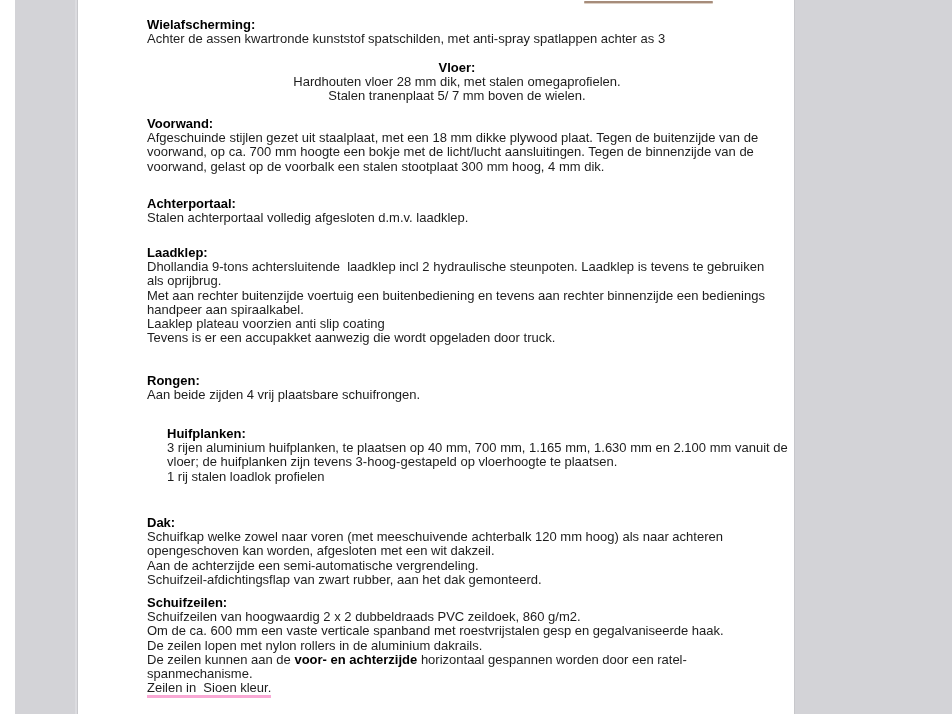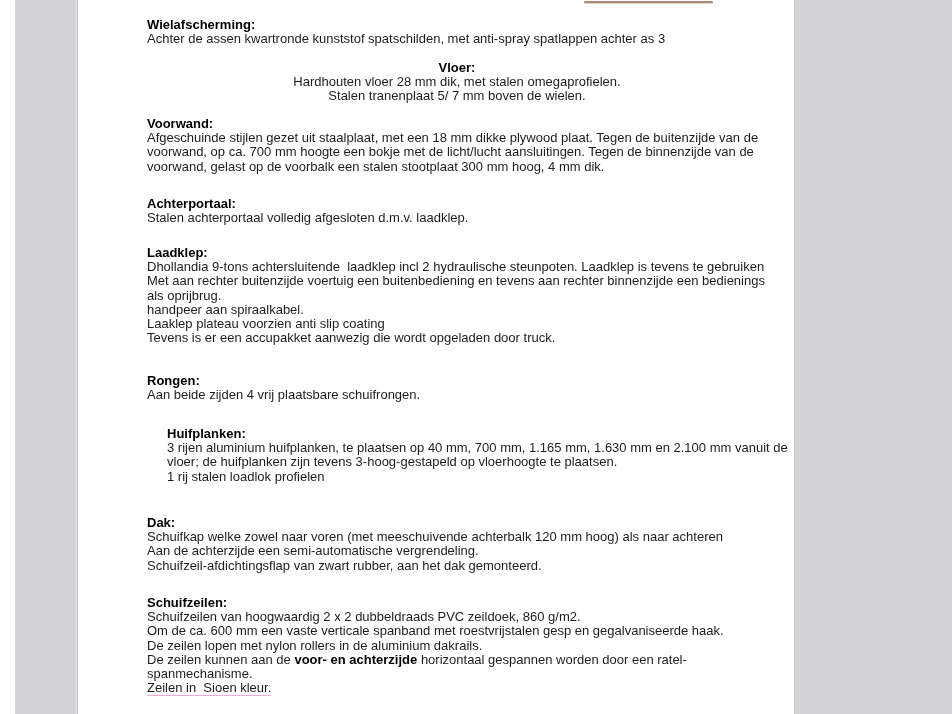--- a/index.html
+++ b/index.html
@@ -33,21 +33,21 @@
     width: 620px;
     color: #1d1d1d;
     font-size: 13px;
     line-height: 14.2px;
   }
   .heading { font-weight: bold; color: #000000; white-space: pre; }
   .line { white-space: pre; }
   .bold-inline { font-weight: bold; color: #000000; text-align: right; }
   .underline-line {
     display: inline-block;
-    border-bottom: 1px solid #f9a8d4;
+    border-bottom: 3px solid #f9a8d4;
     white-space: pre;
   }
   .s1 { top: 18px; }
   .s2 { top: 61px; text-align: center; }
   .s3 { top: 117px; }
   .s4 { top: 197px; }
   .s5 { top: 246px; }
   .s6 { top: 374px; }
   .s7 { top: 427px; margin-left: 20px; }
   .s8 { top: 516px; }
@@ -81,42 +81,43 @@
 </div>
 
 <div class="section s4">
   <div class="heading">Achterportaal:</div>
   <div class="line">Stalen achterportaal volledig afgesloten d.m.v. laadklep.</div>
 </div>
 
 <div class="section s5">
   <div class="heading">Laadklep:</div>
   <div class="line">Dhollandia 9-tons achtersluitende  laadklep incl 2 hydraulische steunpoten. Laadklep is tevens te gebruiken</div>
+  <div class="line">als oprijbrug.</div>
   <div class="line">Met aan rechter buitenzijde voertuig een buitenbediening en tevens aan rechter binnenzijde een bedienings</div>
-  <div class="line">als oprijbrug.</div>
   <div class="line">handpeer aan spiraalkabel.</div>
   <div class="line">Laaklep plateau voorzien anti slip coating</div>
   <div class="line">Tevens is er een accupakket aanwezig die wordt opgeladen door truck.</div>
 </div>
 
 <div class="section s6">
   <div class="heading">Rongen:</div>
   <div class="line">Aan beide zijden 4 vrij plaatsbare schuifrongen.</div>
 </div>
 
 <div class="section s7">
   <div class="heading">Huifplanken:</div>
   <div class="line">3 rijen aluminium huifplanken, te plaatsen op 40 mm, 700 mm, 1.165 mm, 1.630 mm en 2.100 mm vanuit de</div>
   <div class="line">vloer; de huifplanken zijn tevens 3-hoog-gestapeld op vloerhoogte te plaatsen.</div>
   <div class="line">1 rij stalen loadlok profielen</div>
 </div>
 
 <div class="section s8">
   <div class="heading">Dak:</div>
   <div class="line">Schuifkap welke zowel naar voren (met meeschuivende achterbalk 120 mm hoog) als naar achteren</div>
+  <div class="line">opengeschoven kan worden, afgesloten met een wit dakzeil.</div>
   <div class="line">Aan de achterzijde een semi-automatische vergrendeling.</div>
   <div class="line">Schuifzeil-afdichtingsflap van zwart rubber, aan het dak gemonteerd.</div>
 </div>
 
 <div class="section s9">
   <div class="heading">Schuifzeilen:</div>
   <div class="line">Schuifzeilen van hoogwaardig 2 x 2 dubbeldraads PVC zeildoek, 860 g/m2.</div>
   <div class="line">Om de ca. 600 mm een vaste verticale spanband met roestvrijstalen gesp en gegalvaniseerde haak.</div>
   <div class="line">De zeilen lopen met nylon rollers in de aluminium dakrails.</div>
   <div class="line"><span>De zeilen kunnen aan de </span><span class="bold-inline">voor- en achterzijde</span><span> horizontaal gespannen worden door een ratel-</span></div>

